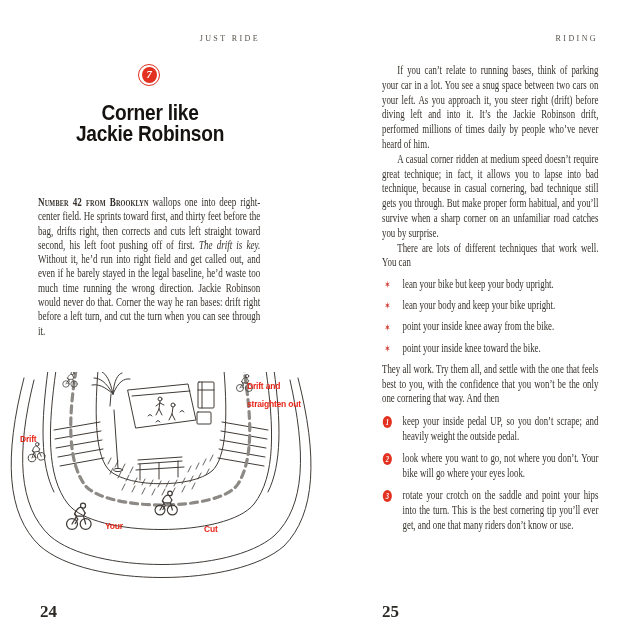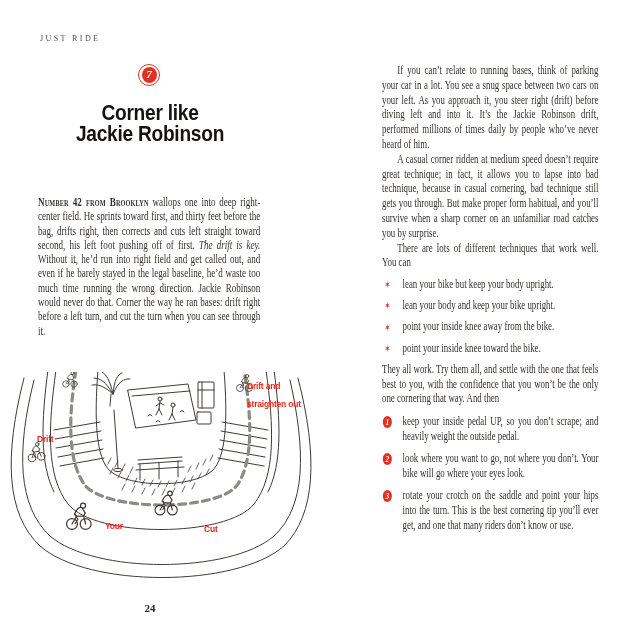--- a/index.html
+++ b/index.html
@@ -5,21 +5,21 @@
   html,body{margin:0;padding:0;}
   body{
     width:640px;height:640px;position:relative;background:#ffffff;
     font-family:"Liberation Serif", serif;color:#35302b;overflow:hidden;
   }
   .page{position:absolute;top:0;height:640px;width:320px;}
   #page-left{left:0;}
   #page-right{left:320px;}
 
   .running-head{
-    position:absolute;top:34px;text-align:left;
+    position:absolute;top:34px;text-align:right;
     font-size:8px;letter-spacing:2.4px;color:#56514b;
     font-family:"Liberation Serif", serif;
   }
   #page-left .running-head{left:40px;width:220px;}
   #page-right .running-head{left:62px;width:216px;}
 
   
   .badge-outer{
     position:absolute;left:138px;top:64px;width:20px;height:20px;
     border:1.6px solid #e23120;border-radius:50%;
@@ -58,34 +58,34 @@
   }
   ol.num-list{list-style:none;margin:6px 0 0 0;padding:0;}
   ol.num-list li{position:relative;padding-left:27px;margin:7.5px 0;}
   .numbadge{
     position:absolute;left:1px;top:1px;width:12px;height:12px;border-radius:50%;
     background:#e23120;color:#fff;display:flex;align-items:center;justify-content:center;
     font:italic 700 8.5px "Liberation Serif", serif;
   }
 
   .page-number{
-    position:absolute;top:602px;text-align:center;
-    font-weight:700;font-size:11px;color:#2b2824;
+    position:absolute;top:602px;
+    font-weight:700;font-size:17px;color:#2b2824;
   }
   #page-left .page-number{left:40px;width:220px;}
   #page-right .page-number{left:62px;width:216px;}
 
   
   .illo{position:absolute;left:10px;top:372px;width:302px;height:224px;}
   .illo svg{position:absolute;left:0;top:0;}
   .illo-label{
     position:absolute;font-family:"Liberation Sans", sans-serif;font-weight:700;
     font-size:8.5px;line-height:18px;color:#e8271a;letter-spacing:-.2px;
   }
-  #lbl-drift{left:27px;top:58px;}
+  #lbl-drift{left:10px;top:58px;}
   #lbl-drift-straighten{left:237px;top:5px;width:60px;}
   #lbl-look{left:95px;top:145px;}
   #lbl-cut{left:183px;top:148px;margin-left:11px;}
 </style>
 </head>
 <body>
 
 <div class="page" id="page-left">
 
   <div class="running-head">JUST RIDE</div>
@@ -177,20 +177,21 @@
     <div class="illo-label" id="lbl-drift-straighten">Drift and straighten out</div>
     <div class="illo-label" id="lbl-look">Your</div>
     <div class="illo-label" id="lbl-cut">Cut</div>
   </div>
 
   <div class="page-number">24</div>
 </div>
 
 <div class="page" id="page-right">
 
+  <div class="running-head">RIDING</div>
 
   <div class="textcol" id="right-body">
     <p>If you can’t relate to running bases, think of parking your car in a lot. You see a snug space between two cars on your left. As you approach it, you steer right (drift) before diving left and into it. It’s the Jackie Robinson drift, performed millions of times daily by people who’ve never heard of him.</p>
     <p>A casual corner ridden at medium speed doesn’t require great technique; in fact, it allows you to lapse into bad technique, because in casual cornering, bad technique still gets you through. But make proper form habitual, and you’ll survive when a sharp corner on an unfamiliar road catches you by surprise.</p>
     <p>There are lots of different techniques that work well. You can</p>
 
     <ul class="star-list">
       <li>
         <span class="star">✶</span>
         <span>lean your bike but keep your body upright.</span>
@@ -220,13 +221,14 @@
         <span class="numbadge">2</span>
         <span>look where you want to go, not where you don’t. Your bike will go where your eyes look.</span>
       </li>
       <li>
         <span class="numbadge">3</span>
         <span>rotate your crotch on the saddle and point your hips into the turn. This is the best cornering tip you’ll ever get, and one that many riders don’t know or use.</span>
       </li>
     </ol>
   </div>
 
+  <div class="page-number">25</div>
 </div>
 
 </body></html>

